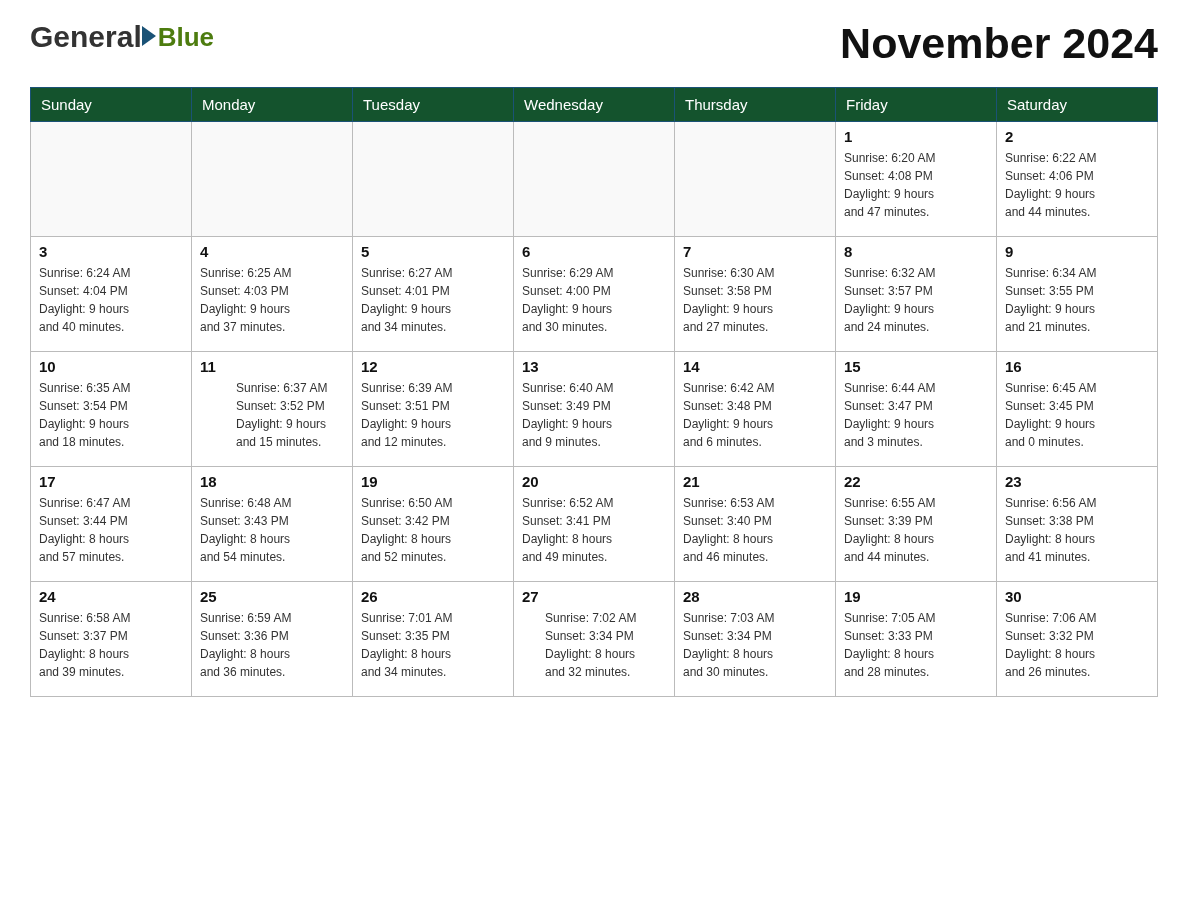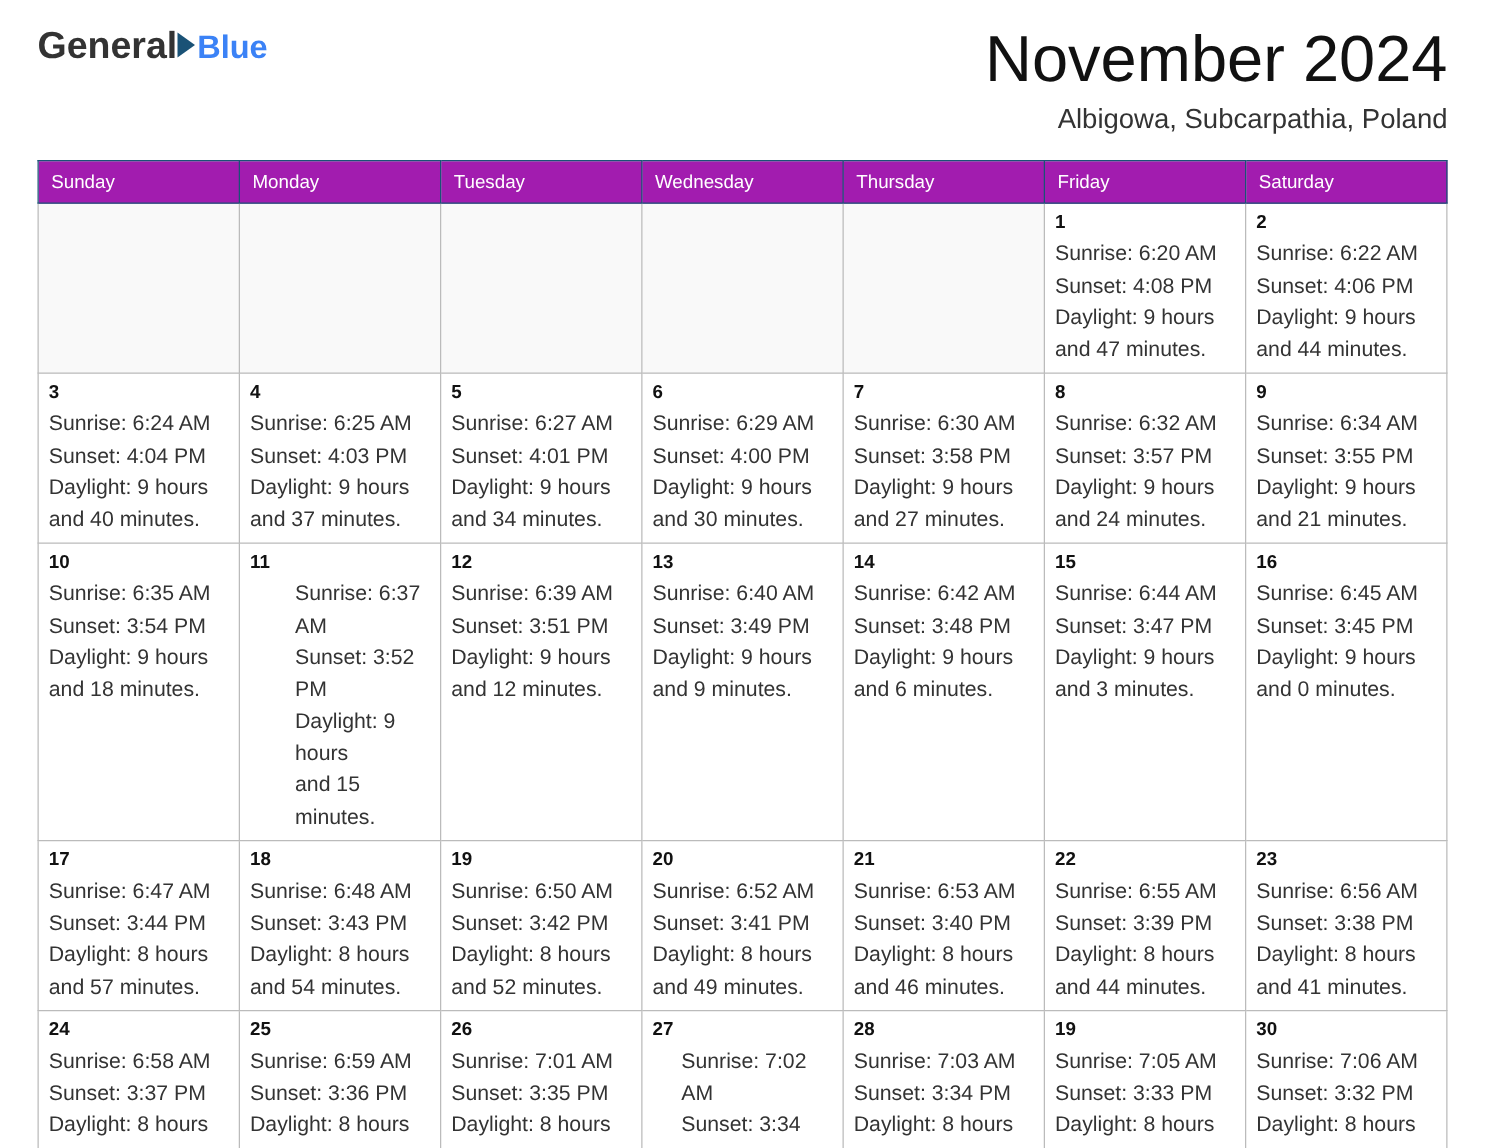--- a/index.html
+++ b/index.html
@@ -39,43 +39,43 @@
       height: 0;
       border-left: 14px solid #1a5276;
       border-top: 10px solid transparent;
       border-bottom: 10px solid transparent;
       margin-right: 2px;
       margin-top: -2px;
     }
     .logo-blue-text {
       font-size: 26px;
       font-weight: bold;
-      color: #3b82f6;
+      color: #4d7c0f;
     }
     .title-section {
       text-align: right;
     }
     .month-title {
-      font-size: 52px;
-      font-weight: normal;
+      font-size: 43px;
+      font-weight: bold;
       color: #111;
       line-height: 1.1;
     }
     .location-title {
       font-size: 22px;
       color: #333;
       margin-top: 5px;
     }
     .calendar {
       width: 100%;
       border-collapse: collapse;
       border: 1px solid #999;
     }
     .calendar th {
-      background-color: #a21caf;
+      background-color: #14532d;
       color: #fff;
       font-size: 15px;
       font-weight: normal;
       padding: 8px 10px;
       text-align: left;
       border: 1px solid #1a5276;
     }
     .calendar td {
       vertical-align: top;
       padding: 6px 8px;
@@ -86,21 +86,21 @@
       color: #333;
     }
     .day-number {
       font-size: 15px;
       font-weight: bold;
       color: #111;
       margin-bottom: 4px;
       display: block;
     }
     .day-info {
-      font-size: 17px;
+      font-size: 12px;
       color: #333;
       line-height: 1.5;
     }
     .empty-cell {
       background: #f9f9f9;
     }
     .week-row td {
       height: 115px;
     }
   </style>
@@ -112,21 +112,20 @@
     <div class="logo-text">
       <span class="logo-general">General</span>
       <div class="logo-blue-part">
         <div class="logo-arrow"></div>
         <span class="logo-blue-text">Blue</span>
       </div>
     </div>
   </div>
   <div class="title-section">
     <div class="month-title">November 2024</div>
-    <div class="location-title">Albigowa, Subcarpathia, Poland</div>
   </div>
 </div>
 
 <table class="calendar">
   <thead>
     <tr>
     <th>Sunday</th>
         <th>Monday</th>
         <th>Tuesday</th>
         <th>Wednesday</th>

